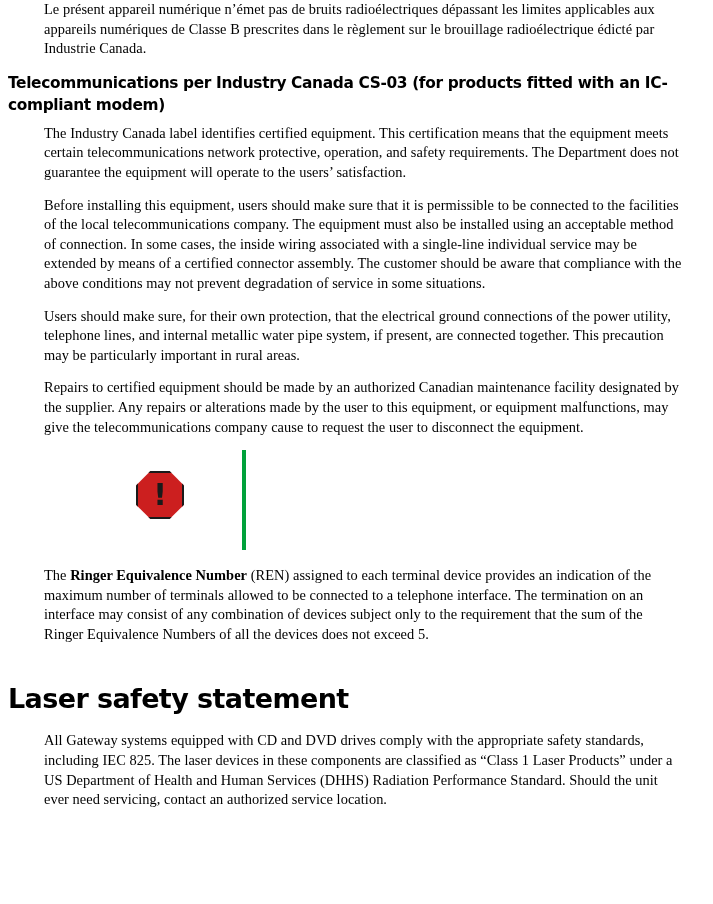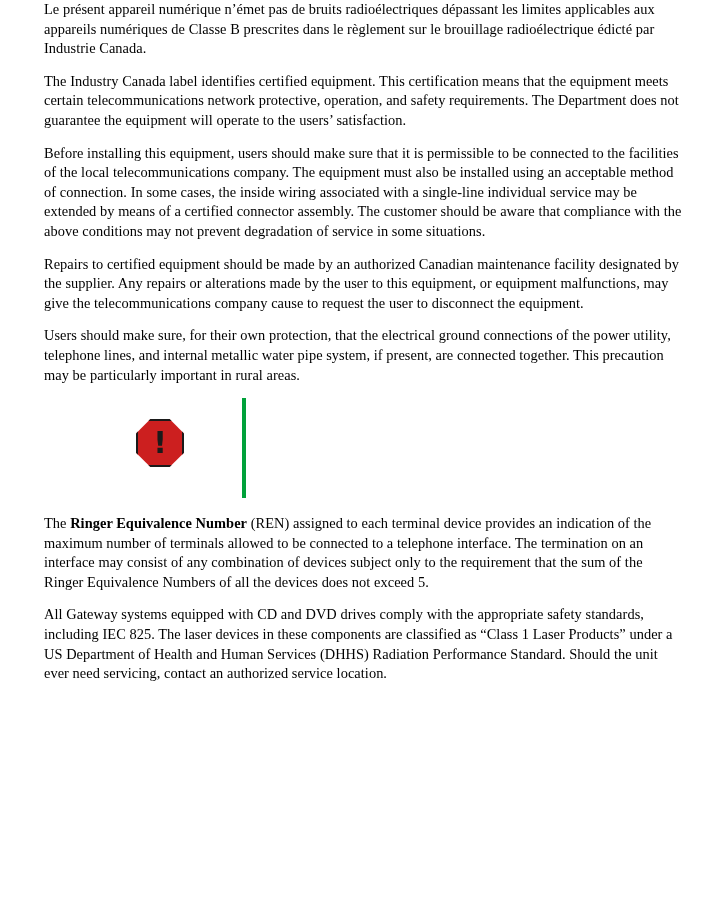--- a/index.html
+++ b/index.html
@@ -117,35 +117,37 @@
     color: #000000;
   }
 </style>
 </head>
 <body>
 
 <div class="page">
 
   <p class="body-para top-para">Le présent appareil numérique n’émet pas de bruits radioélectriques dépassant les limites applicables aux appareils numériques de Classe B prescrites dans le règlement sur le brouillage radioélectrique édicté par Industrie Canada.</p>
 
+  <h2 class="heading2">Telecommunications per Industry Canada CS-03 (for products fitted with an IC-compliant modem)</h2>
 
   <p class="body-para">The Industry Canada label identifies certified equipment. This certification means that the equipment meets certain telecommunications network protective, operation, and safety requirements. The Department does not guarantee the equipment will operate to the users’ satisfaction.</p>
 
   <p class="body-para">Before installing this equipment, users should make sure that it is permissible to be connected to the facilities of the local telecommunications company. The equipment must also be installed using an acceptable method of connection. In some cases, the inside wiring associated with a single-line individual service may be extended by means of a certified connector assembly. The customer should be aware that compliance with the above conditions may not prevent degradation of service in some situations.</p>
 
+  <p class="body-para">Users should make sure, for their own protection, that the electrical ground connections of the power utility, telephone lines, and internal metallic water pipe system, if present, are connected together. This precaution may be particularly important in rural areas.</p>
+
   <p class="body-para">Repairs to certified equipment should be made by an authorized Canadian maintenance facility designated by the supplier. Any repairs or alterations made by the user to this equipment, or equipment malfunctions, may give the telecommunications company cause to request the user to disconnect the equipment.</p>
-
-  <p class="body-para">Users should make sure, for their own protection, that the electrical ground connections of the power utility, telephone lines, and internal metallic water pipe system, if present, are connected together. This precaution may be particularly important in rural areas.</p>
 
   <div class="warning-block">
     <div class="warn-icon">
       <div class="octagon"></div>
     </div>
     <div class="green-bar"></div>
     <div class="warn-text"></div>
   </div>
 
   <p class="body-para"><span>The </span><span class="bold-inline">Ringer Equivalence Number</span><span> (REN) assigned to each terminal device provides an indication of the maximum number of terminals allowed to be connected to a telephone interface. The termination on an interface may consist of any combination of devices subject only to the requirement that the sum of the Ringer Equivalence Numbers of all the devices does not exceed  5.</span></p>
 
+  <h1 class="heading1">Laser safety statement</h1>
 
   <p class="body-para">All Gateway systems equipped with CD and DVD drives comply with the appropriate safety standards, including IEC 825. The laser devices in these components are classified as “Class 1 Laser Products” under a US Department of Health and Human Services (DHHS) Radiation Performance Standard. Should the unit ever need servicing, contact an authorized service location.</p>
 
 </div>
 
 </body></html>

